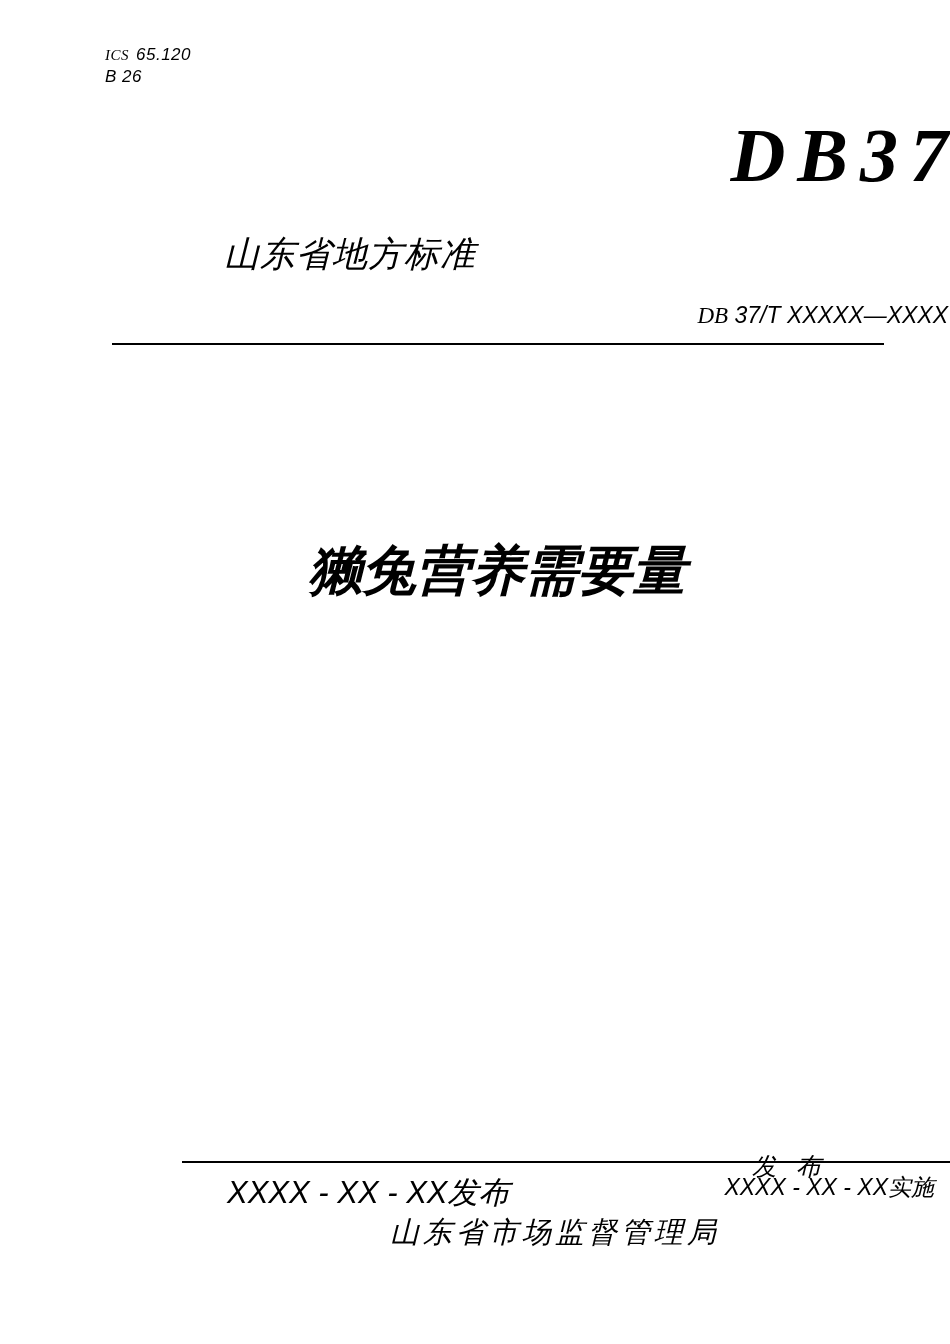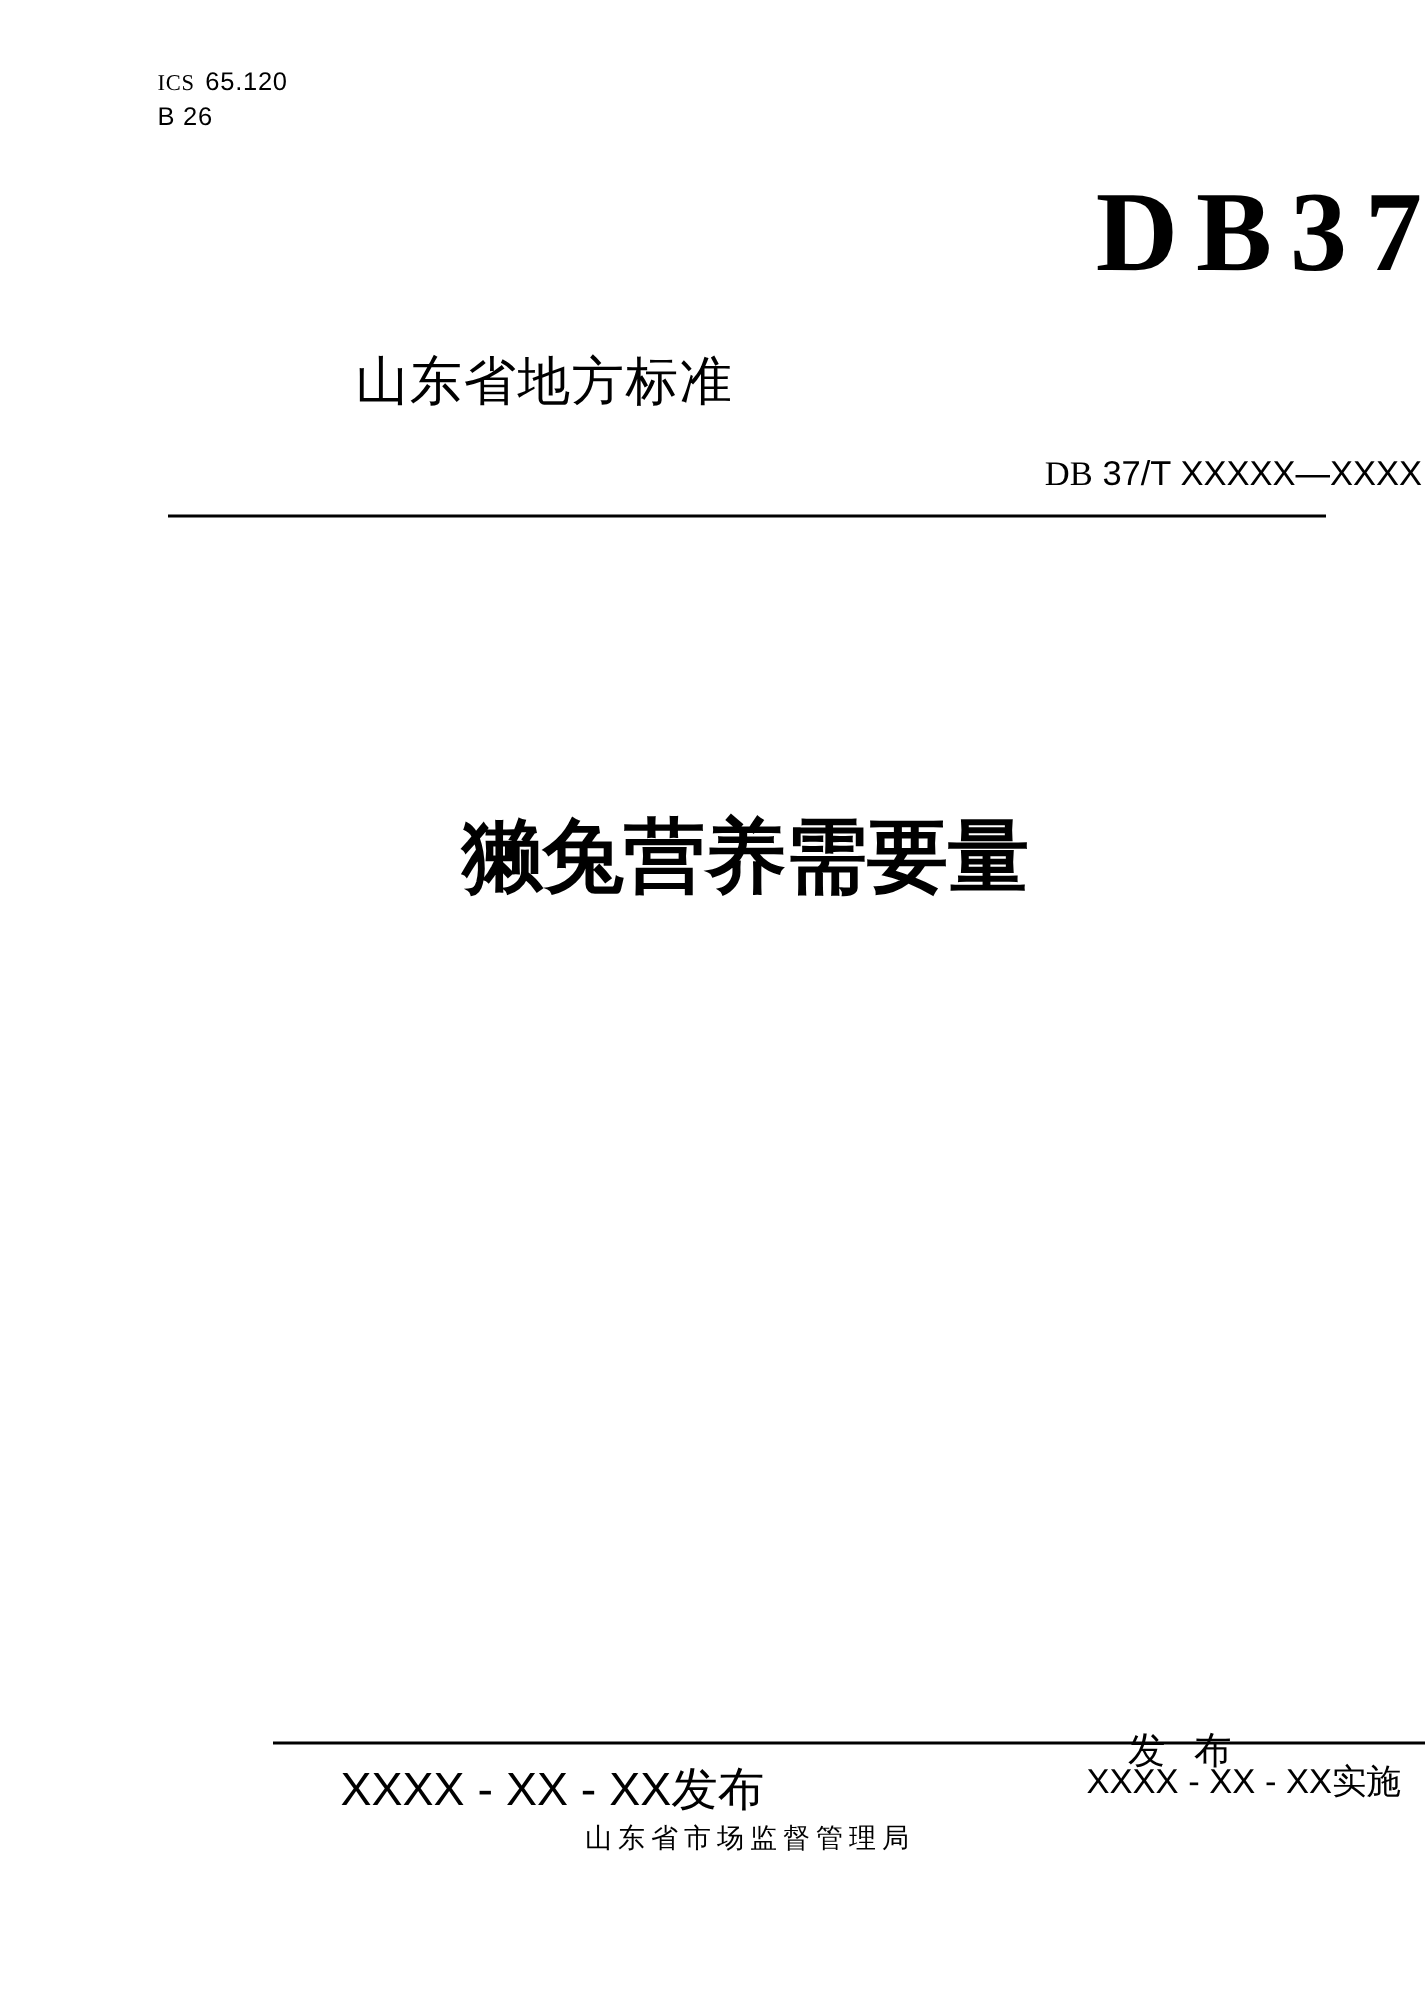--- a/index.html
+++ b/index.html
@@ -1,15 +1,15 @@
 <!DOCTYPE html>
 <html><head>
 <meta charset="utf-8">
 <style>
-  * { margin: 0; padding: 0; box-sizing: border-box; }
+  * { margin: 0; padding: 0; box-sizing: border-box; font-style: italic; }
   html, body { background: #888; }
   .page {
     position: relative;
     width: 950px;
     height: 1344px;
     margin: 0 auto;
     background: #ffffff;
     color: #000000;
     overflow: hidden;
     font-family: "Liberation Sans", sans-serif;
@@ -45,21 +45,20 @@
 
   
   .standard-type {
     position: absolute;
     left: 224px;
     top: 231px;
     font-size: 35px;
     letter-spacing: 1px;
     font-weight: normal;
     white-space: nowrap;
-    margin-left: 13px;
   }
 
   
   .standard-number {
     position: absolute;
     right: 2px;
     top: 302px;
     font-size: 23px;
     white-space: nowrap;
     margin-left: 24px;
@@ -120,21 +119,21 @@
     top: 1172px;
     font-size: 23px;
     white-space: nowrap;
     margin-left: 33px;
   }
 
   .issuer {
     position: absolute;
     left: 390px;
     top: 1213px;
-    font-size: 18px;
+    font-size: 29px;
     letter-spacing: 4px;
     white-space: nowrap;
   }
   .publish-label {
     position: absolute;
     left: 752px;
     top: 1150px;
     font-size: 25px;
     letter-spacing: 6px;
     white-space: nowrap;

